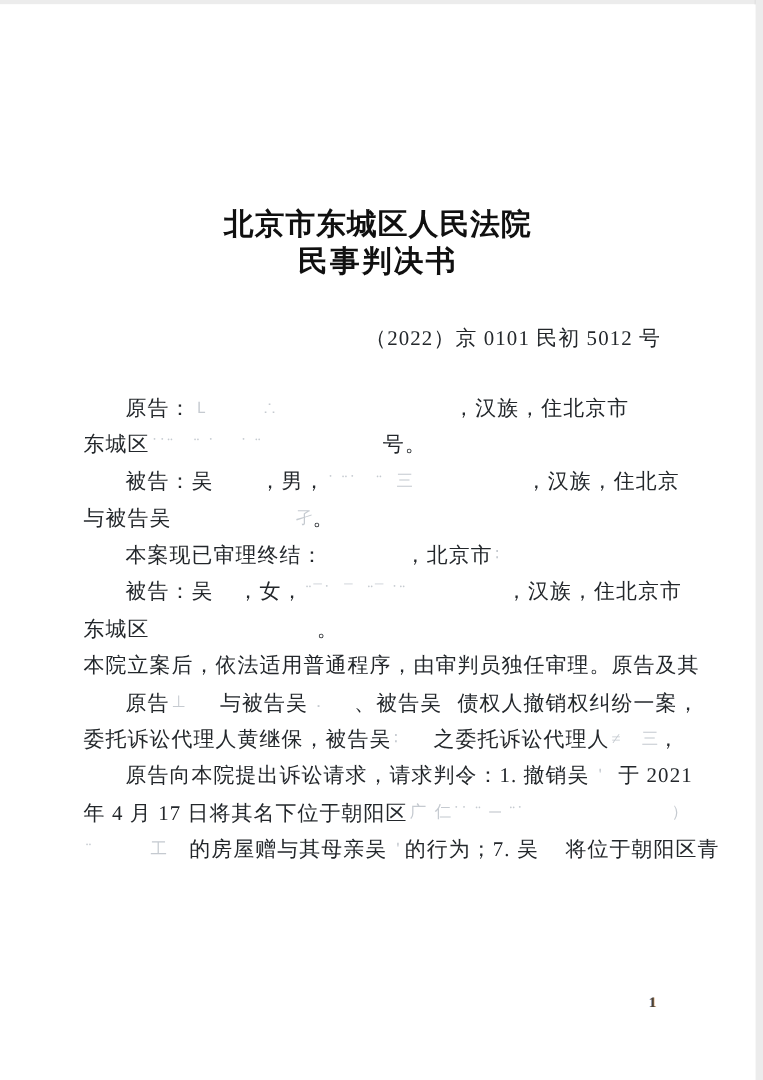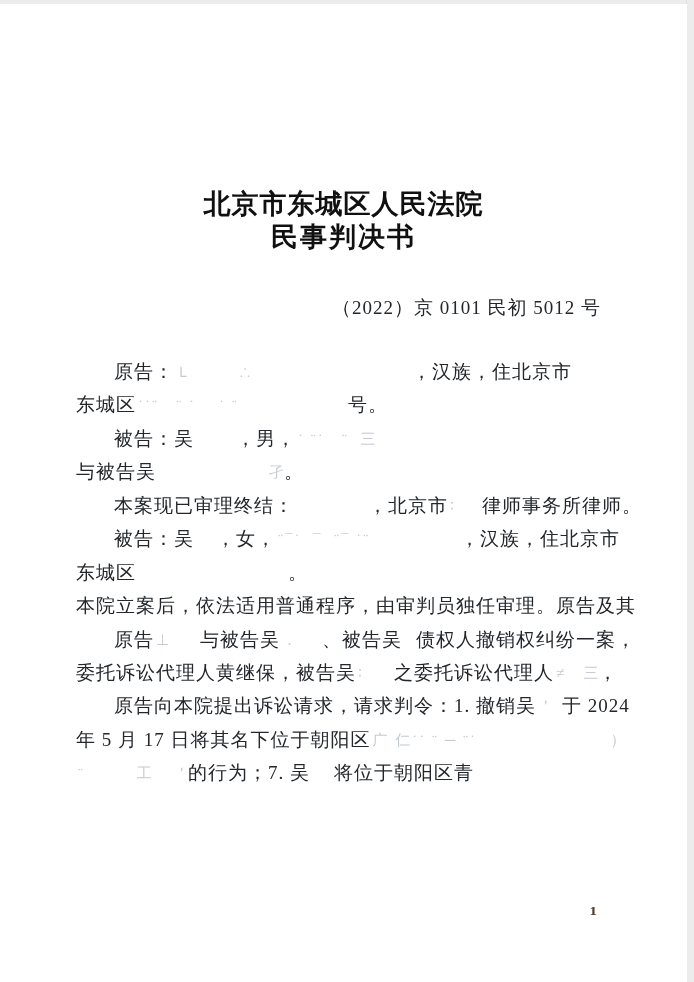--- a/index.html
+++ b/index.html
@@ -70,29 +70,29 @@
     <div class="line indent">
       <span class="seg">原告：</span><span class="redact" style="width:238px"><span class="trace">Ｌ        ∴</span></span><span class="seg">，汉族，住北京市</span>
     </div>
 
     <div class="line">
       <span class="seg">东城区</span><span class="redact" style="width:212px"><span class="trace">˙˙¨   ¨ ˙    ˙ ¨</span></span><span class="seg">号。</span>
     </div>
 
 
     <div class="line indent">
-      <span class="seg">被告：吴</span><span class="redact" style="width:42px"></span><span class="seg">，男，</span><span class="redact" style="width:182px"><span class="trace">˙ ¨˙   ¨  三</span></span>
+      <span class="seg">被告：吴</span><span class="redact" style="width:42px"></span><span class="seg">，男，</span><span class="redact" style="width:182px"><span class="trace">˙ ¨˙   ¨  三</span></span><span class="seg">，汉族，住北京</span>
     </div>
 
     <div class="line">
       <span class="seg">与被告吴</span><span class="redact" style="width:128px"><span class="trace right">孑</span></span><span class="seg">。</span>
     </div>
 
     <div class="line indent">
-      <span class="seg">本案现已审理终结：</span><span class="redact" style="width:74px"></span><span class="seg">，北京市</span><span class="redact" style="width:34px"><span class="trace">∶</span></span><span class="seg">律师事务所律师。</span>
+      <span class="seg">本案现已审理终结：</span><span class="redact" style="width:74px"></span><span class="seg">，北京市</span><span class="redact" style="width:34px"><span class="trace">∶</span></span>
     </div>
 
     <div class="line indent">
       <span class="seg">被告：吴</span><span class="redact" style="width:22px"></span><span class="seg">，女，</span><span class="redact" style="width:184px"><span class="trace">¨¯˙  ¯  ¨¯ ˙¨</span></span><span class="seg">，汉族，住北京市</span>
     </div>
 
     <div class="line">
       <span class="seg">东城区</span><span class="redact" style="width:152px"></span><span class="seg">。</span>
     </div>
 
@@ -103,27 +103,27 @@
     <div class="line indent">
       <span class="seg">原告</span><span class="redact" style="width:46px"><span class="trace">⊥</span></span><span class="seg">与被告吴</span><span class="redact" style="width:42px"><span class="trace">．</span></span><span class="seg">、被告吴</span><span class="redact" style="width:14px"></span><span class="seg">债权人撤销权纠纷一案，</span>
     </div>
 
     <div class="line">
       <span class="seg">委托诉讼代理人黄继保，被告吴</span><span class="redact" style="width:38px"><span class="trace">∶</span></span><span class="seg">之委托诉讼代理人</span><span class="redact" style="width:44px"><span class="trace">≠   三</span></span><span class="seg">，</span>
     </div>
 
 
     <div class="line indent">
-      <span class="seg">原告向本院提出诉讼请求，请求判令：1. 撤销吴</span><span class="redact" style="width:26px"><span class="trace">＇</span></span><span class="seg">于 2024</span>
+      <span class="seg">原告向本院提出诉讼请求，请求判令：1. 撤销吴</span><span class="redact" style="width:26px"><span class="trace">＇</span></span><span class="seg">于 2021</span>
     </div>
 
     <div class="line">
-      <span class="seg">年 5 月 17 日将其名下位于朝阳区</span><span class="redact" style="width:238px"><span class="trace">广 仁˙˙ ¨ ─ ¨˙</span></span><span class="redact" style="width:16px"><span class="trace right">）</span></span>
+      <span class="seg">年 4 月 17 日将其名下位于朝阳区</span><span class="redact" style="width:238px"><span class="trace">广 仁˙˙ ¨ ─ ¨˙</span></span><span class="redact" style="width:16px"><span class="trace right">）</span></span>
     </div>
 
     <div class="line">
-      <span class="redact" style="width:96px"><span class="trace">¨         工</span></span><span class="redact" style="width:16px"><span class="trace">＇</span></span><span class="seg">的行为；7. 吴</span><span class="redact" style="width:24px"></span><span class="seg">将位于朝阳区青</span>
+      <span class="redact" style="width:96px"><span class="trace">¨         工</span></span><span class="seg">的房屋赠与其母亲吴</span><span class="redact" style="width:16px"><span class="trace">＇</span></span><span class="seg">的行为；7. 吴</span><span class="redact" style="width:24px"></span><span class="seg">将位于朝阳区青</span>
     </div>
 
   </div>
 
   <div class="pageno">1</div>
 </div>
 
 </body></html>

